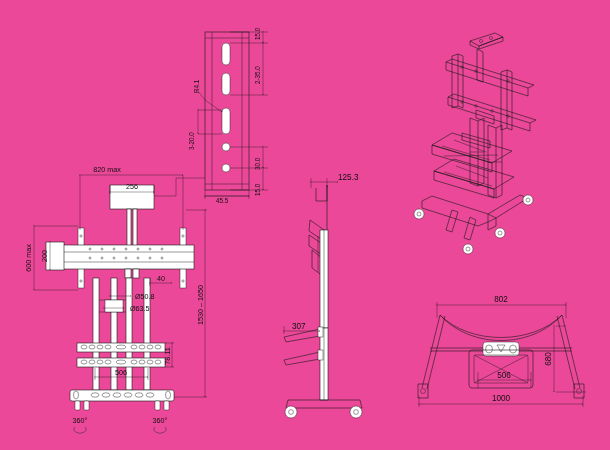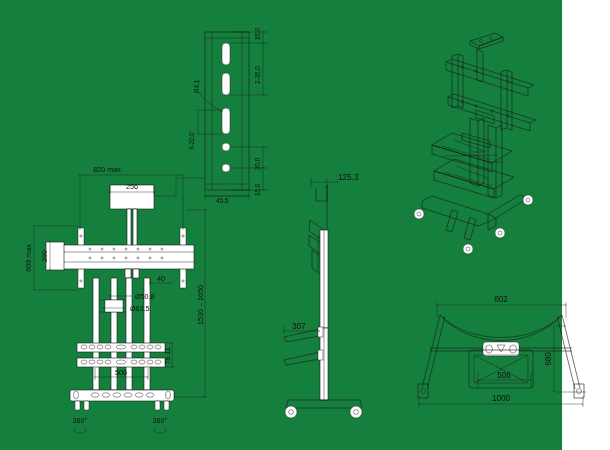--- a/index.html
+++ b/index.html
@@ -1,17 +1,17 @@
 <!DOCTYPE html>
 <html><head>
 <meta charset="utf-8">
 <style>
   html,body{margin:0;padding:0;background:#ffffff;}
   body{width:610px;height:450px;overflow:hidden;font-family:"Liberation Sans",sans-serif;}
-  #sheet{position:relative;width:562px;height:450px;background:#15803d;}
+  #sheet{position:relative;width:610px;height:450px;background:#ec4899;}
   #sheet svg{position:absolute;top:0;left:0;}
   .ln{stroke:#1a1a1a;fill:none;stroke-width:.6;}
   .lnt{stroke:#1a1a1a;fill:none;stroke-width:.45;}
   .dim{stroke:#1a1a1a;fill:none;stroke-width:.4;}
   .fillw{fill:#ffffff;stroke:#1a1a1a;stroke-width:.6;}
   .fillw2{fill:#ffffff;stroke:#1a1a1a;stroke-width:.45;}
   text{font-family:"Liberation Sans",sans-serif;fill:#111;}
   .t{font-size:7.2px;}
   .t6{font-size:6.3px;}
   .t8{font-size:8.2px;}

